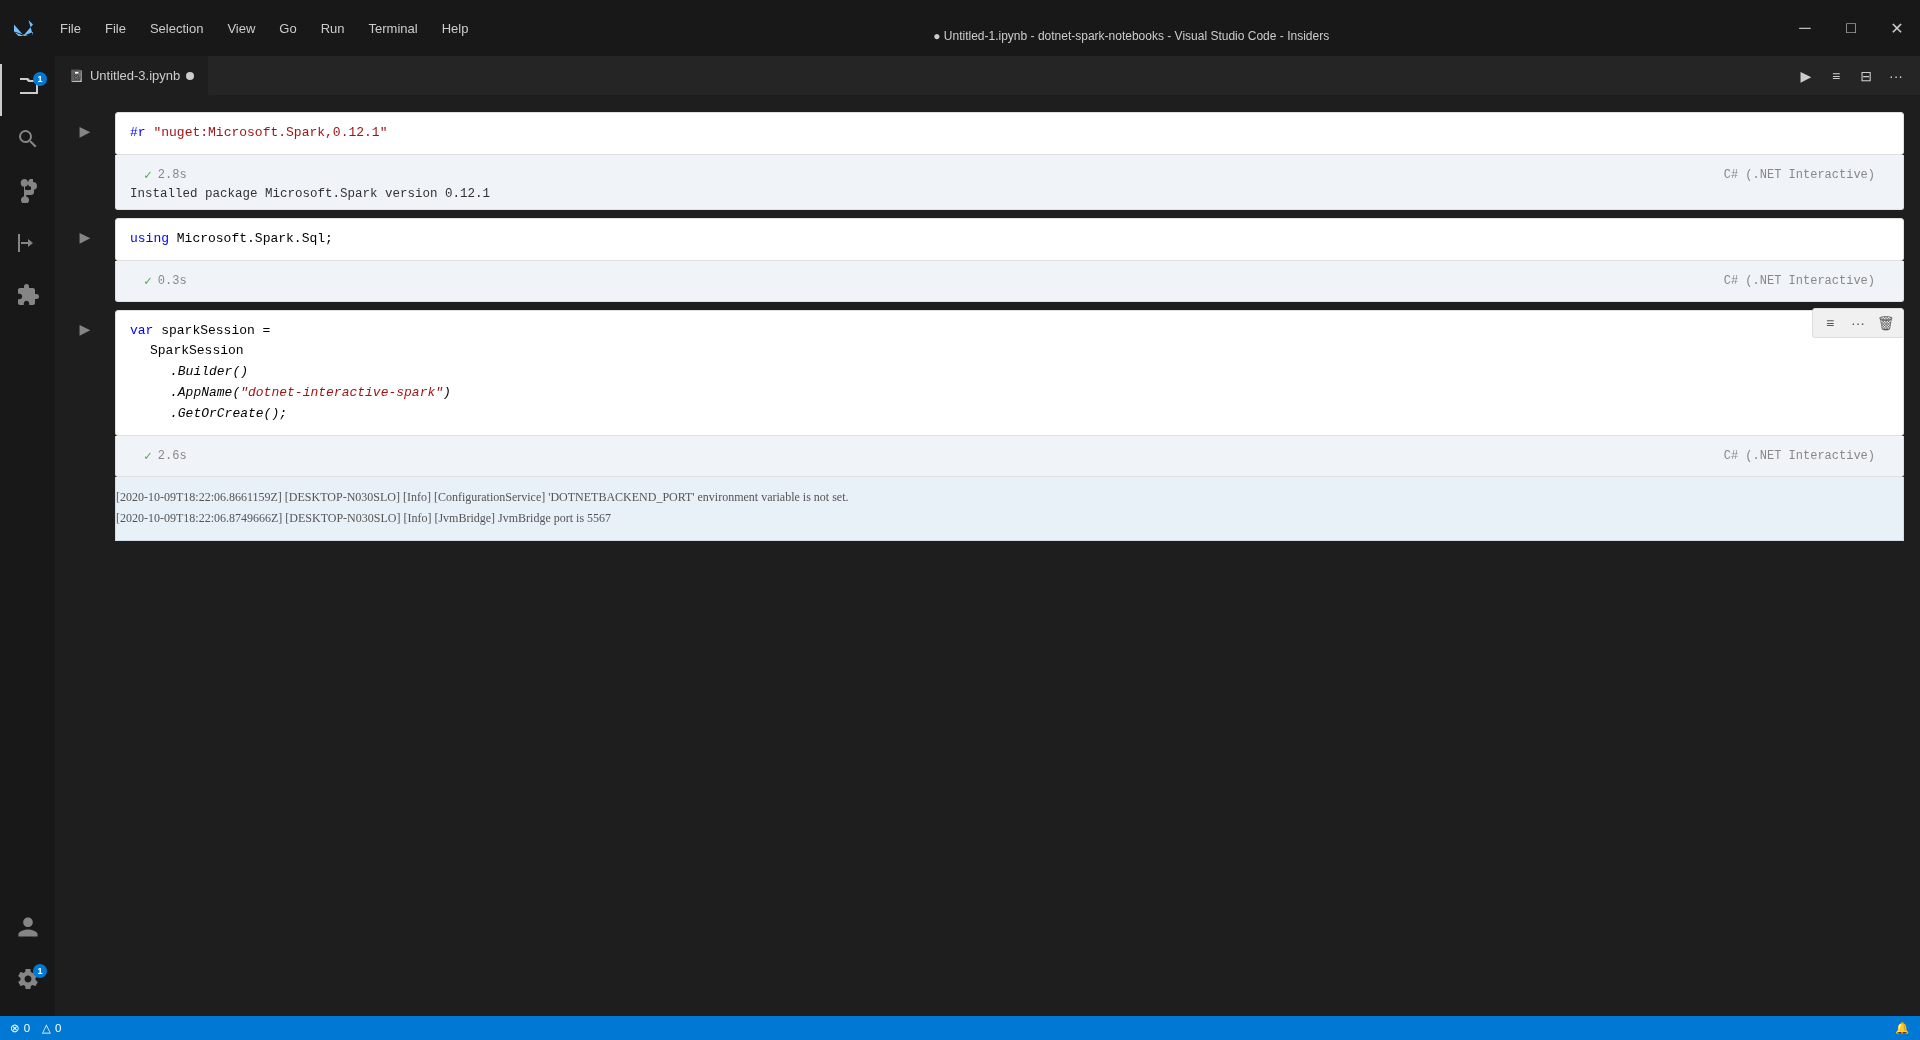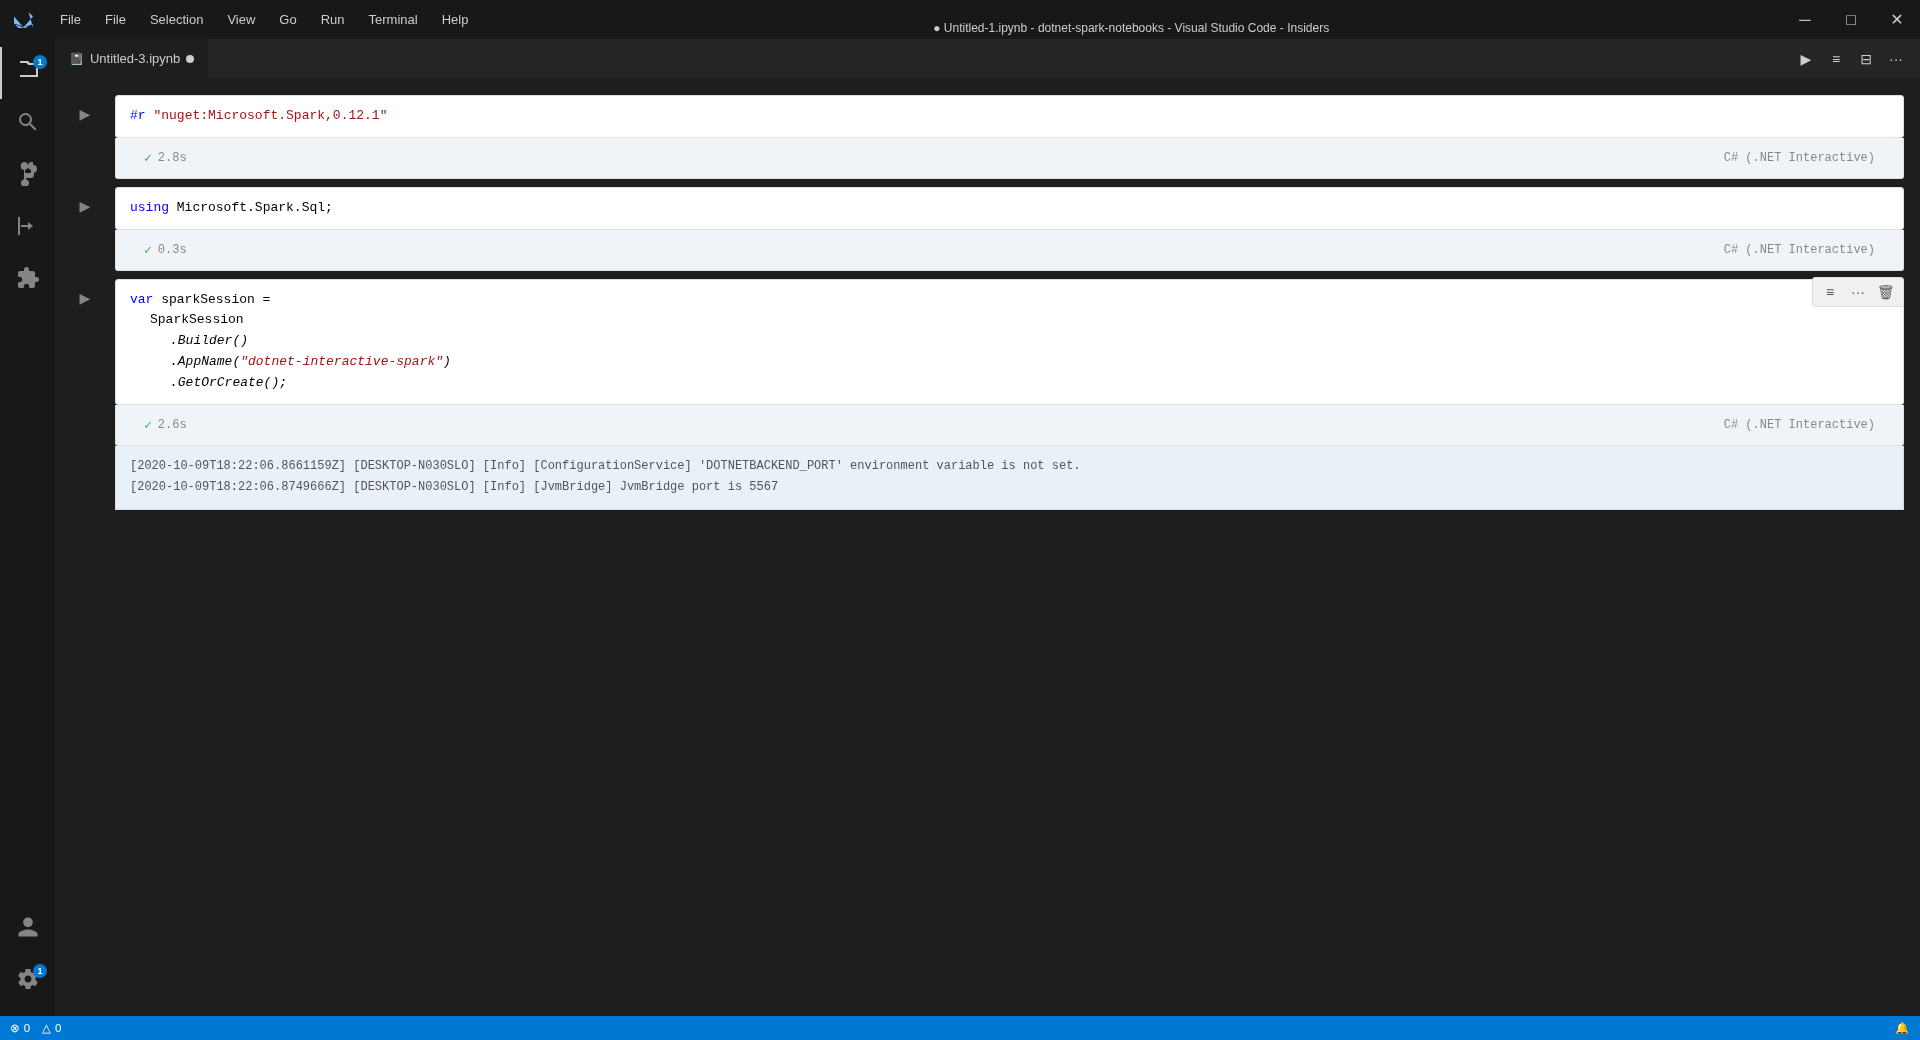--- a/index.html
+++ b/index.html
@@ -8,21 +8,21 @@
       height: 1040px;
       background: #1e1e1e;
       font-family: 'Segoe UI', sans-serif;
       overflow: hidden;
       display: flex;
       flex-direction: column;
     }
 
     
     .title-bar {
-      height: 39px;
+      height: 56px;
       background: #181818;
       display: flex;
       align-items: center;
       flex-shrink: 0;
       user-select: none;
     }
     .title-bar-icon {
       width: 48px;
       display: flex;
       align-items: center;
@@ -266,22 +266,22 @@
 
     .cell-wrapper {
       position: relative;
       flex: 1;
       margin-right: 16px;
     }
 
     
     .log-output {
       background: #e8f0f8;
-      padding: 10px 14px;
-      font-family: Liberation Mono, monospace;
+      padding: 10px 0;
+      font-family: Liberation Serif, serif;
       font-size: 12px;
       color: #555;
       line-height: 1.8;
       border: 1px solid #d0dce8;
       border-top: none;
     }
 
     
     .status-bar {
       height: 24px;
@@ -427,20 +427,21 @@
         <div class="cell">
           <div class="cell-code">
             <span class="kw">#r</span><span class="plain"> </span><span class="str">"nuget:Microsoft.Spark,0.12.1"</span>
           </div>
           <div class="cell-output">
             <div class="cell-status">
               <span class="check">✓</span>
               <span>2.8s</span>
               <span class="lang-label">C# (.NET Interactive)</span>
             </div>
+            <div>Installed package Microsoft.Spark version 0.12.1</div>
           </div>
         </div>
       </div>
 
       <div class="cell-container">
         <div class="cell-gutter">
           <div class="run-btn">▶</div>
         </div>
         <div class="cell">
           <div class="cell-code">

